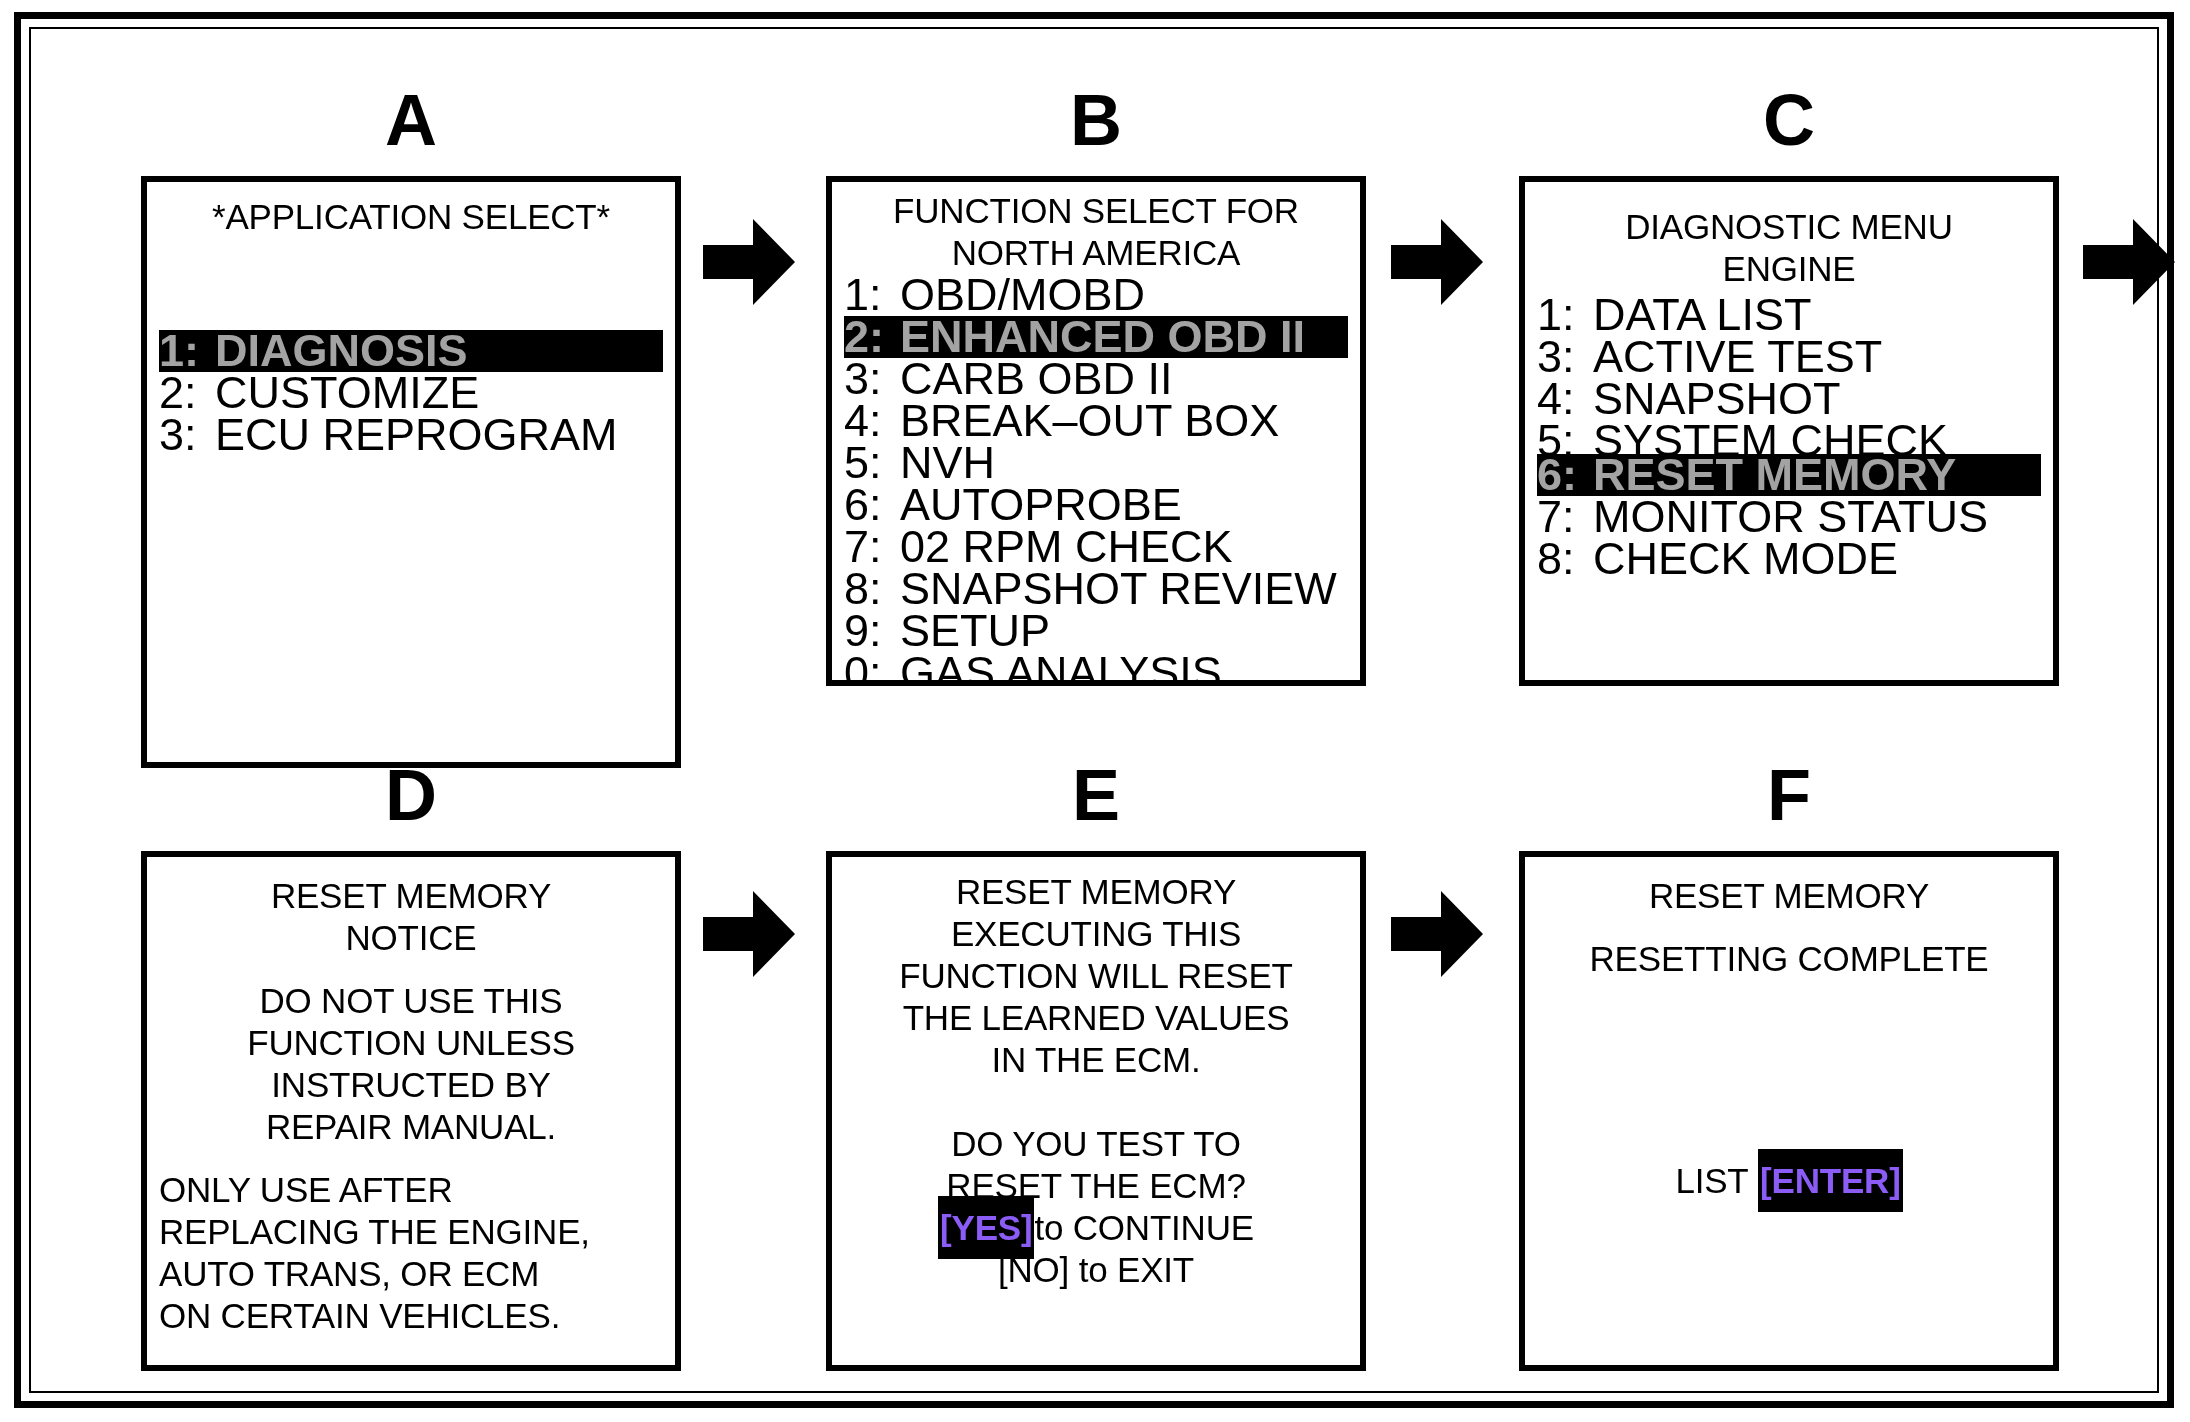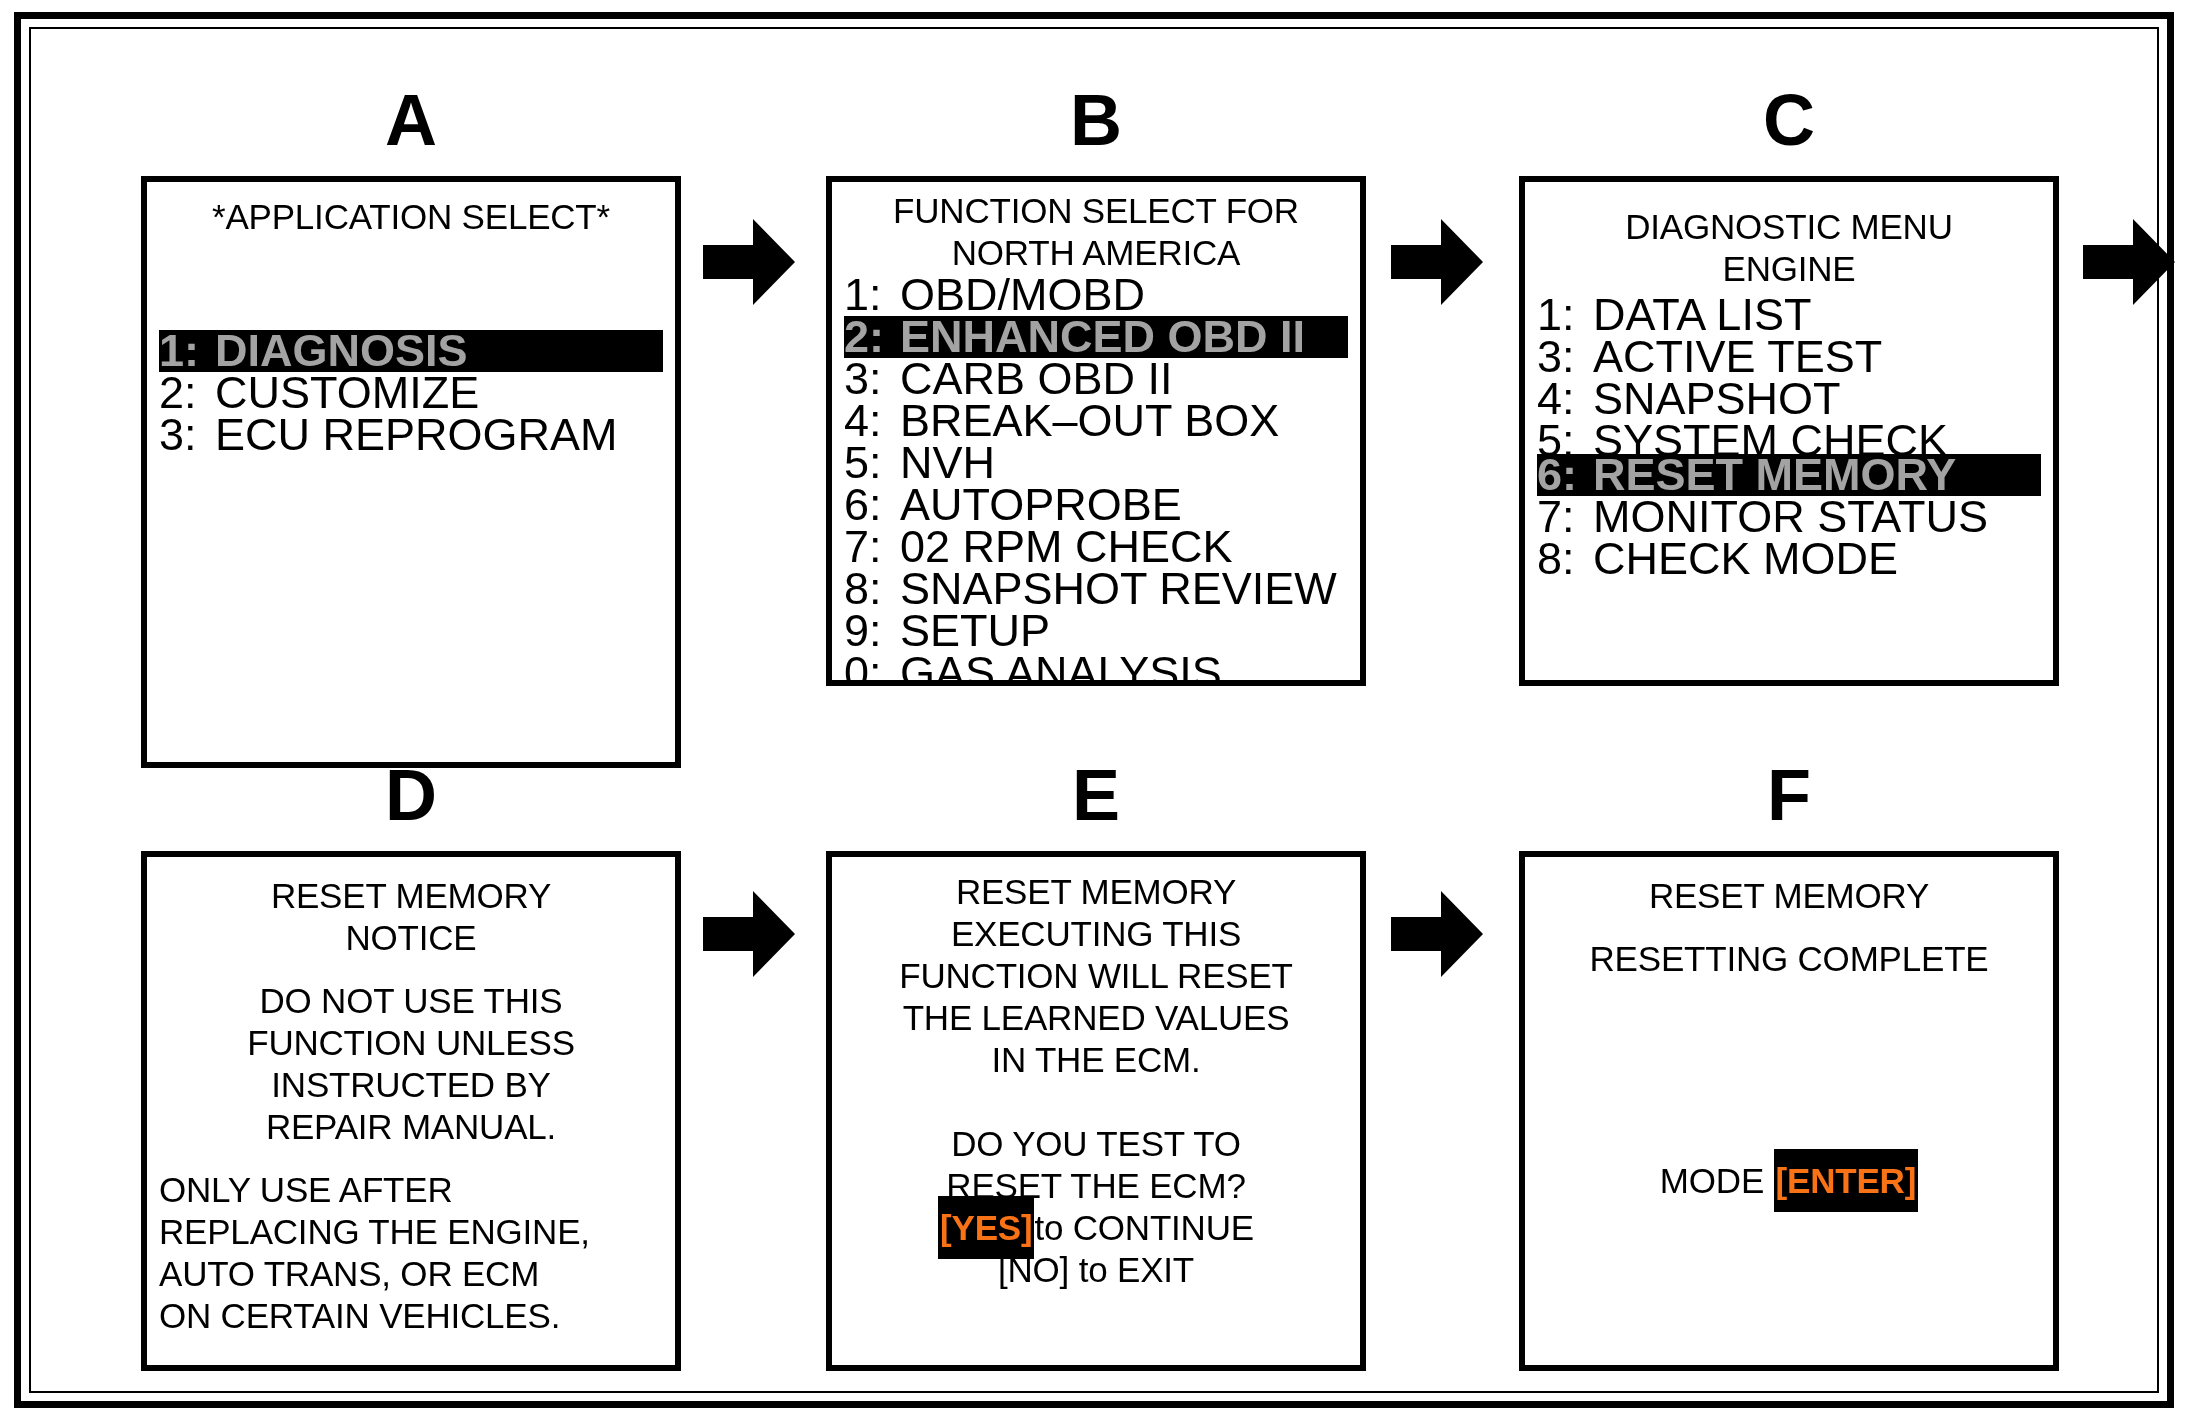--- a/index.html
+++ b/index.html
@@ -100,21 +100,21 @@
   .menu-row.hl {
     background: #000000;
     color: #a3a3a3;
     font-weight: bold;
   }
   .menu-row.hl .num { font-weight: bold; }
 
   
   .inv {
     background: #000000;
-    color: #f97316;
+    color: #8b5cf6;
     font-weight: bold;
     padding: 12px 2px;
     text-align: center;
   }
 
   
   .arrow {
     position: absolute;
   }
   .arrow svg { display: block; }
@@ -301,20 +301,20 @@
         <div class="screen">
           <div class="screen-inner">
             <span class="line center">RESET MEMORY</span>
             <span class="spacer half"></span>
             <span class="line center">RESETTING COMPLETE</span>
             <span class="spacer"></span>
             <span class="spacer"></span>
             <span class="spacer"></span>
             <span class="spacer"></span>
             <span class="spacer tiny"></span>
-            <span class="line center"><span>MODE</span><span>&nbsp;</span><span class="inv">[ENTER]</span></span>
+            <span class="line center"><span>LIST</span><span>&nbsp;</span><span class="inv">[ENTER]</span></span>
           </div>
         </div>
       </div>
 
     </div>
   </div>
 </div>
 
 </body></html>

